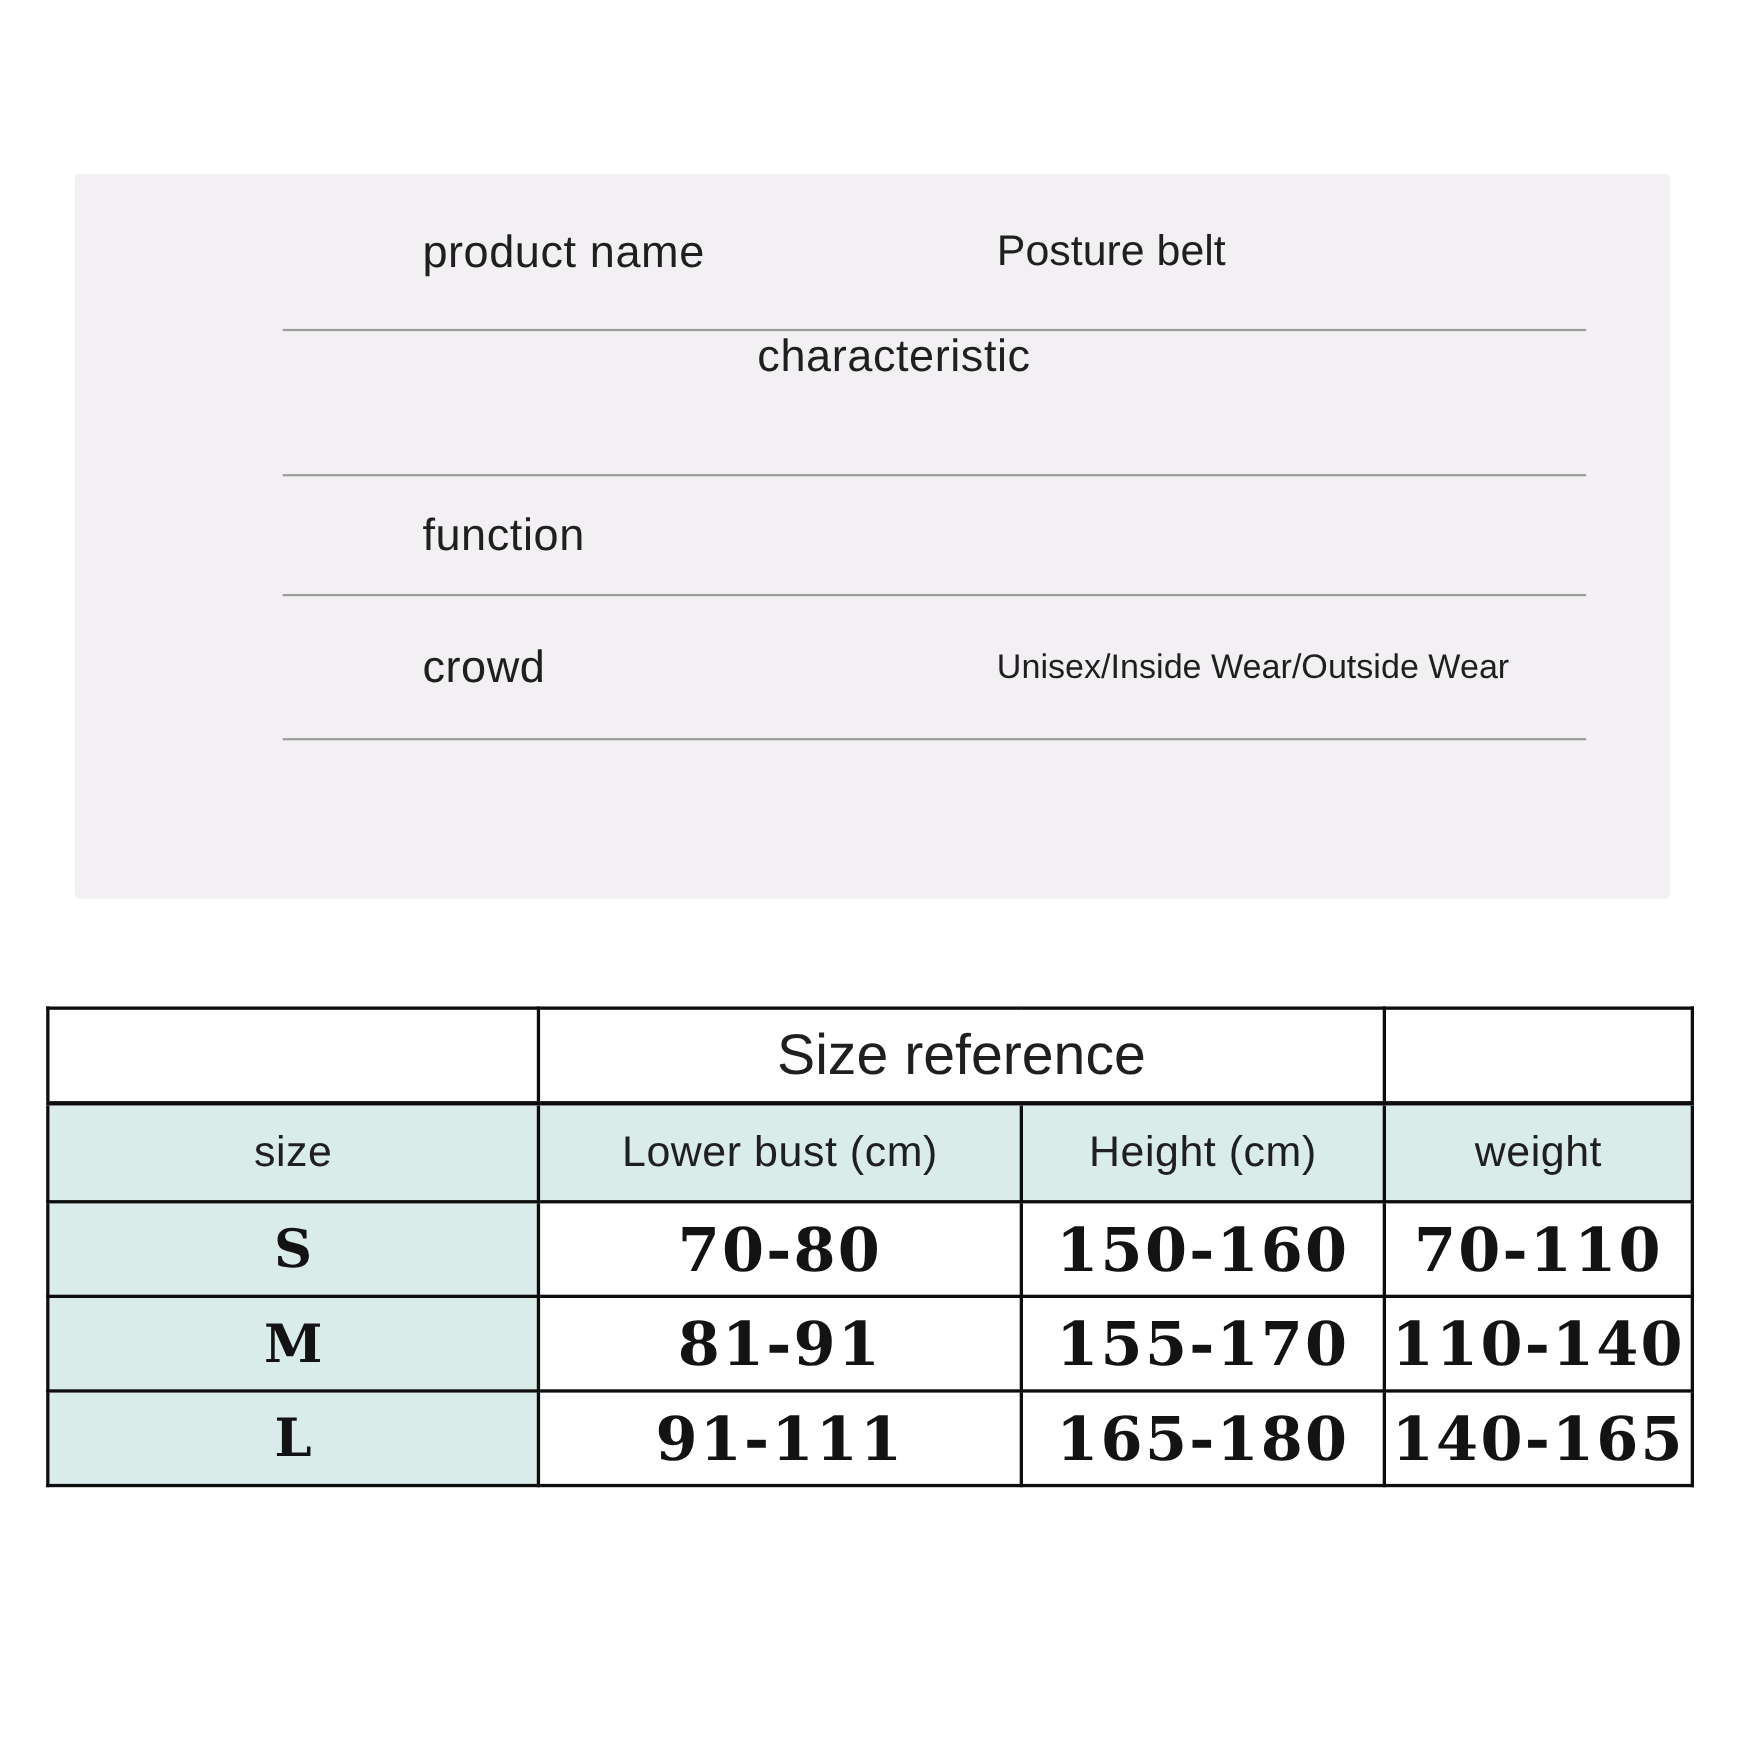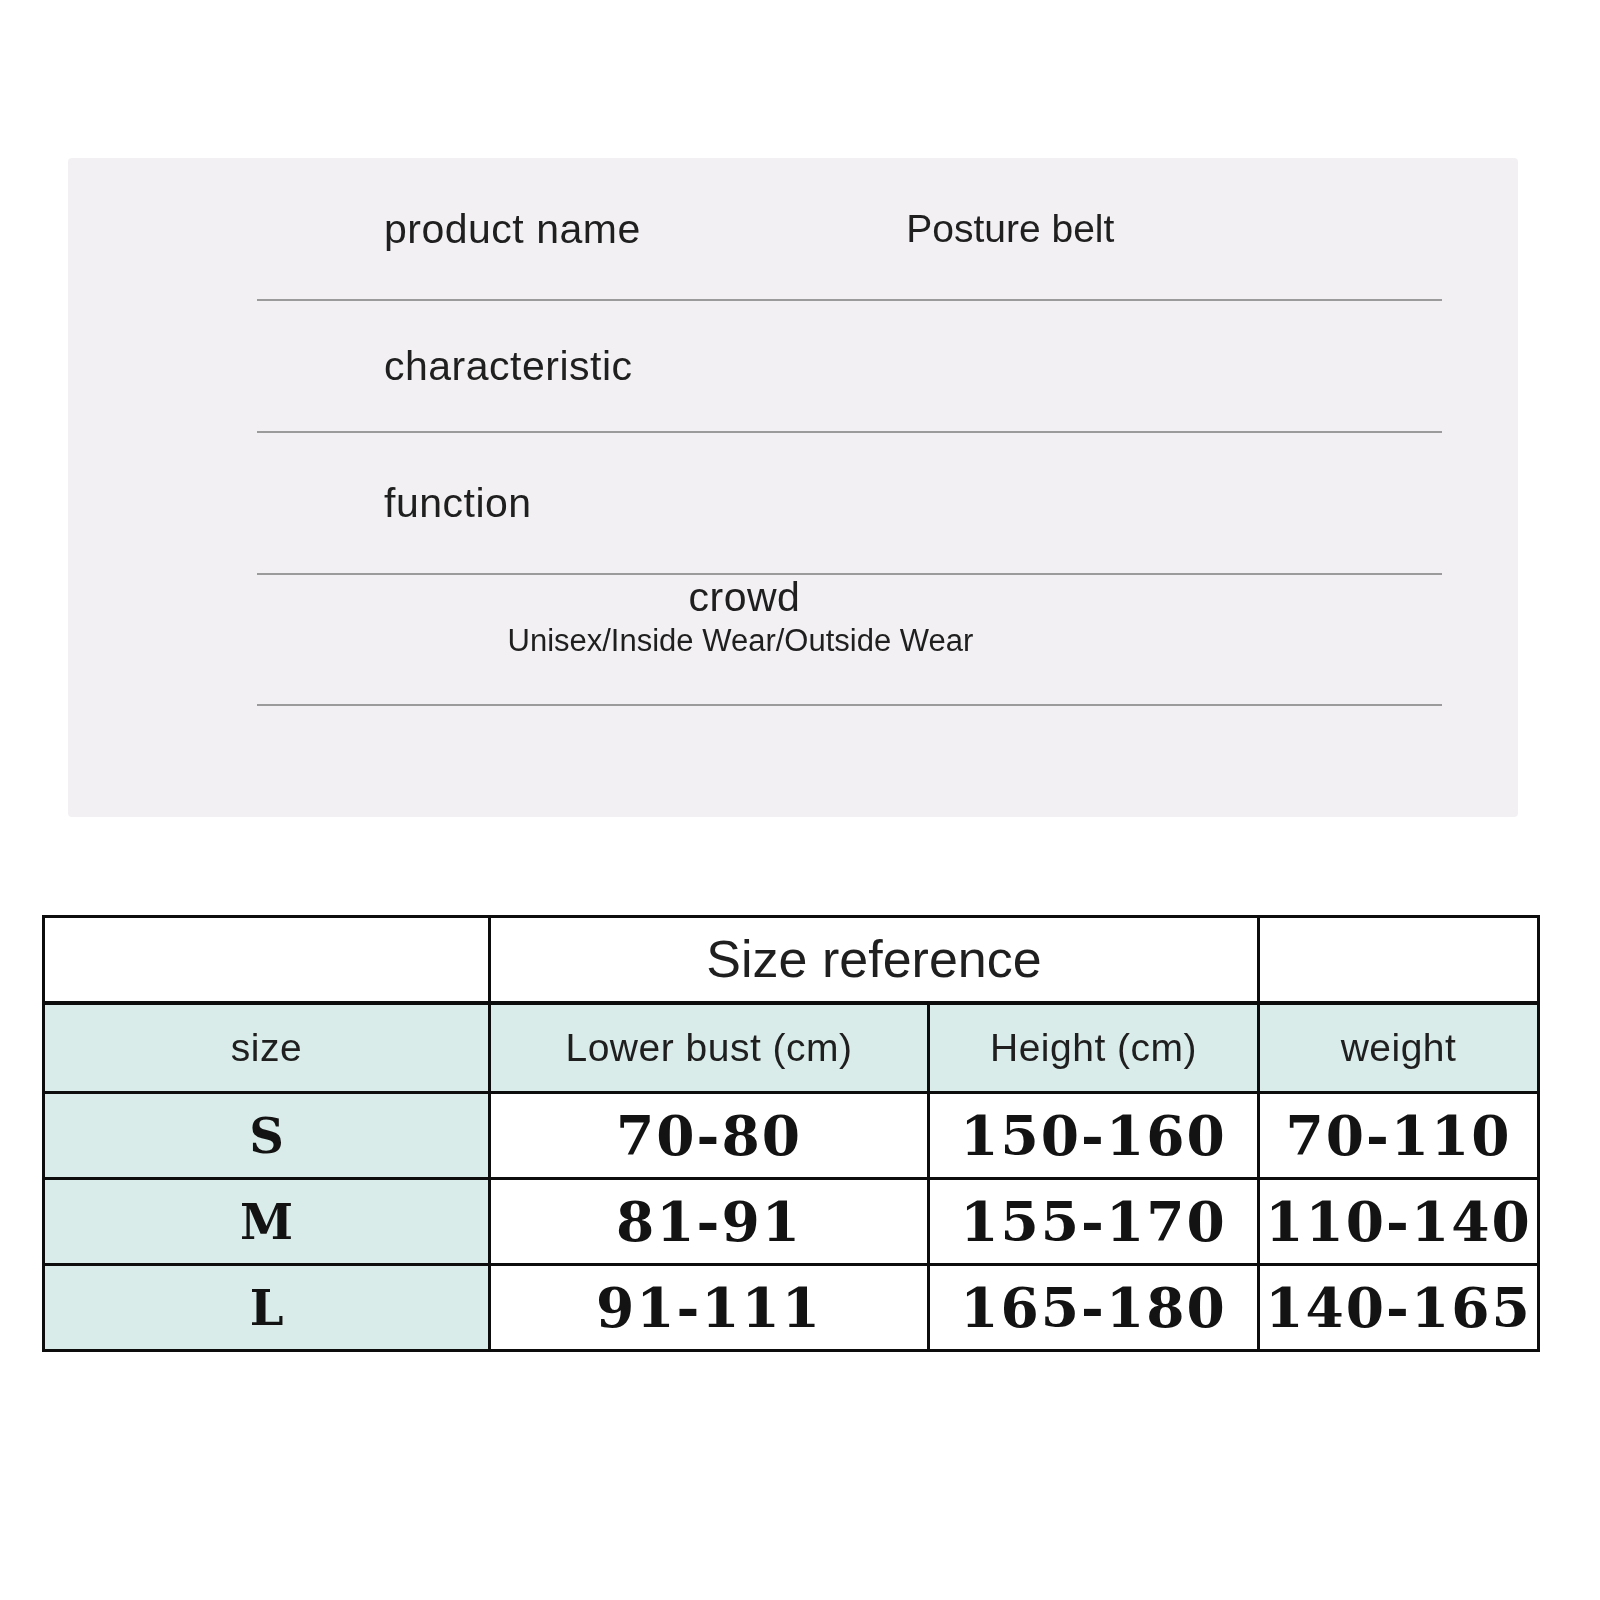--- a/index.html
+++ b/index.html
@@ -23,23 +23,23 @@
   
   .info-panel{
     position:absolute;left:68px;top:158px;
     width:1450px;height:659px;
     background:var(--panel-bg);
     border-radius:4px;
     padding-left:44px;
   }
   .info-row{position:relative;display:flex;align-items:center;}
   .info-row.r0{height:142px;}
-  .info-row.r1{height:132px;}
-  .info-row.r2{height:142px;}
-  .info-row.r3{height:131px;flex-direction:column;}
+  .info-row.r1{height:132px;flex-direction:column;}
+  .info-row.r2{height:109px;}
+  .info-row.r3{height:131px;}
   .info-label{
     margin-left:272px;width:525px;
     font-size:41px;letter-spacing:.5px;
   }
   .info-value{width:615px;font-size:39px;}
   .info-row.r2 .info-value,
   .info-row.r3 .info-value{font-size:31px;line-height:1.3;font-weight:500;}
   .divider{
     position:absolute;left:145px;bottom:-1px;
     width:1185px;height:2px;background:var(--divider);

